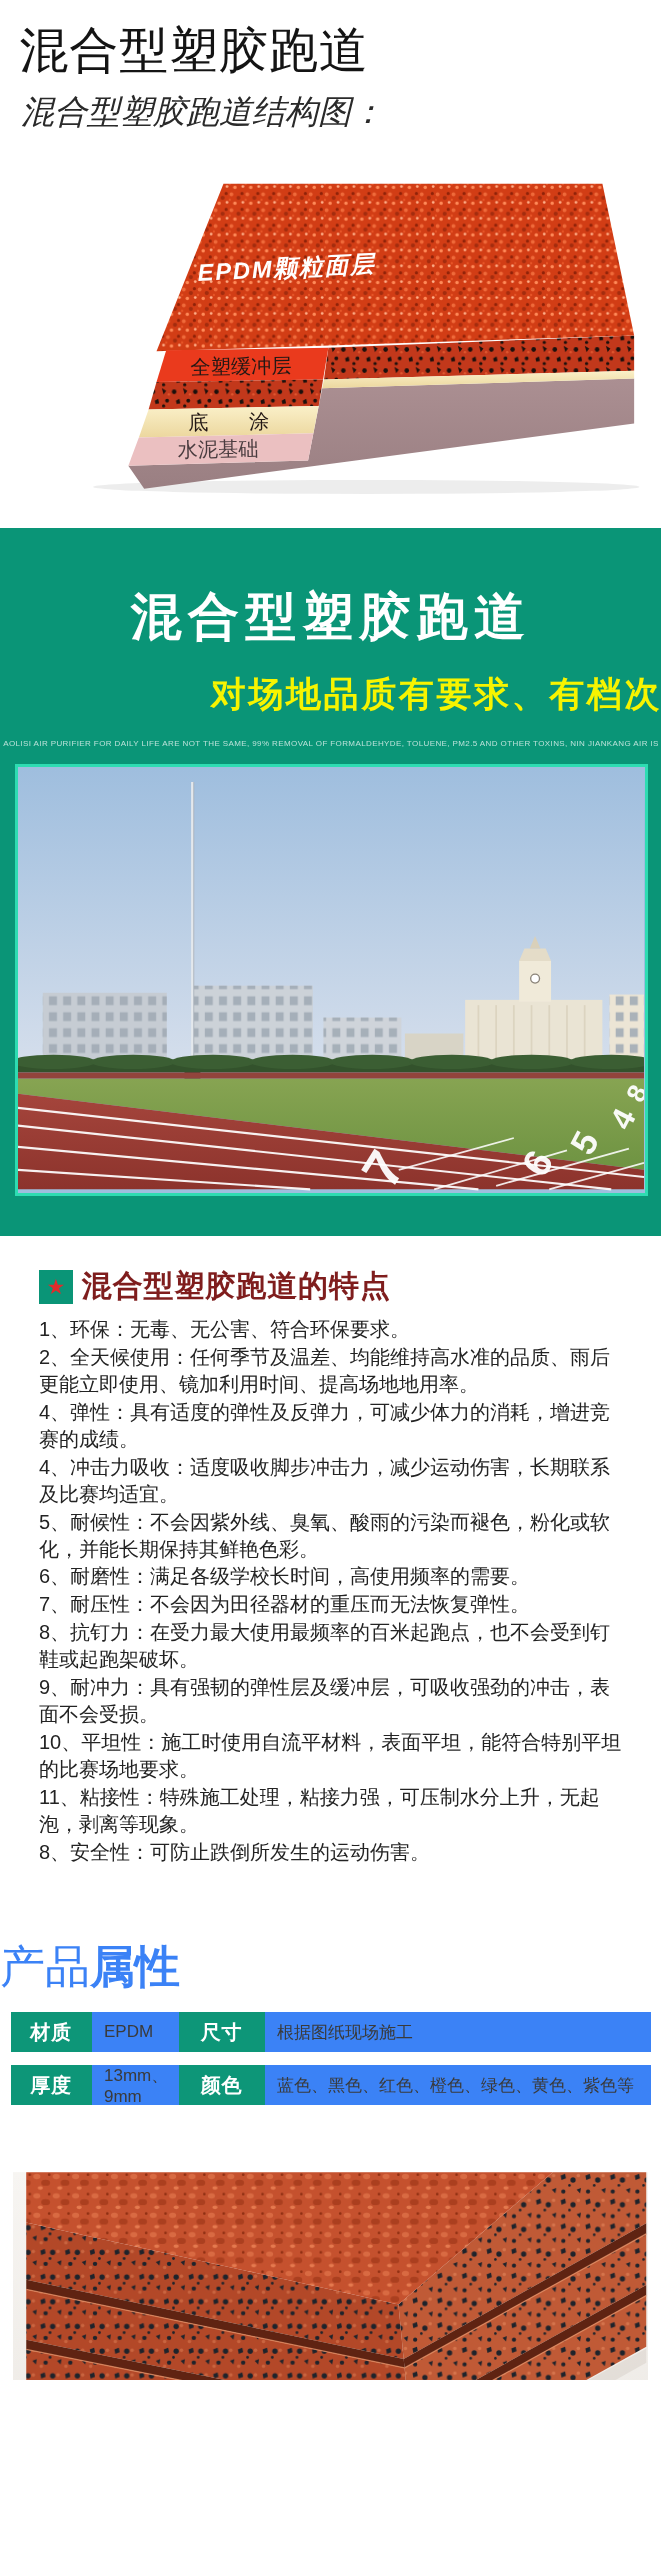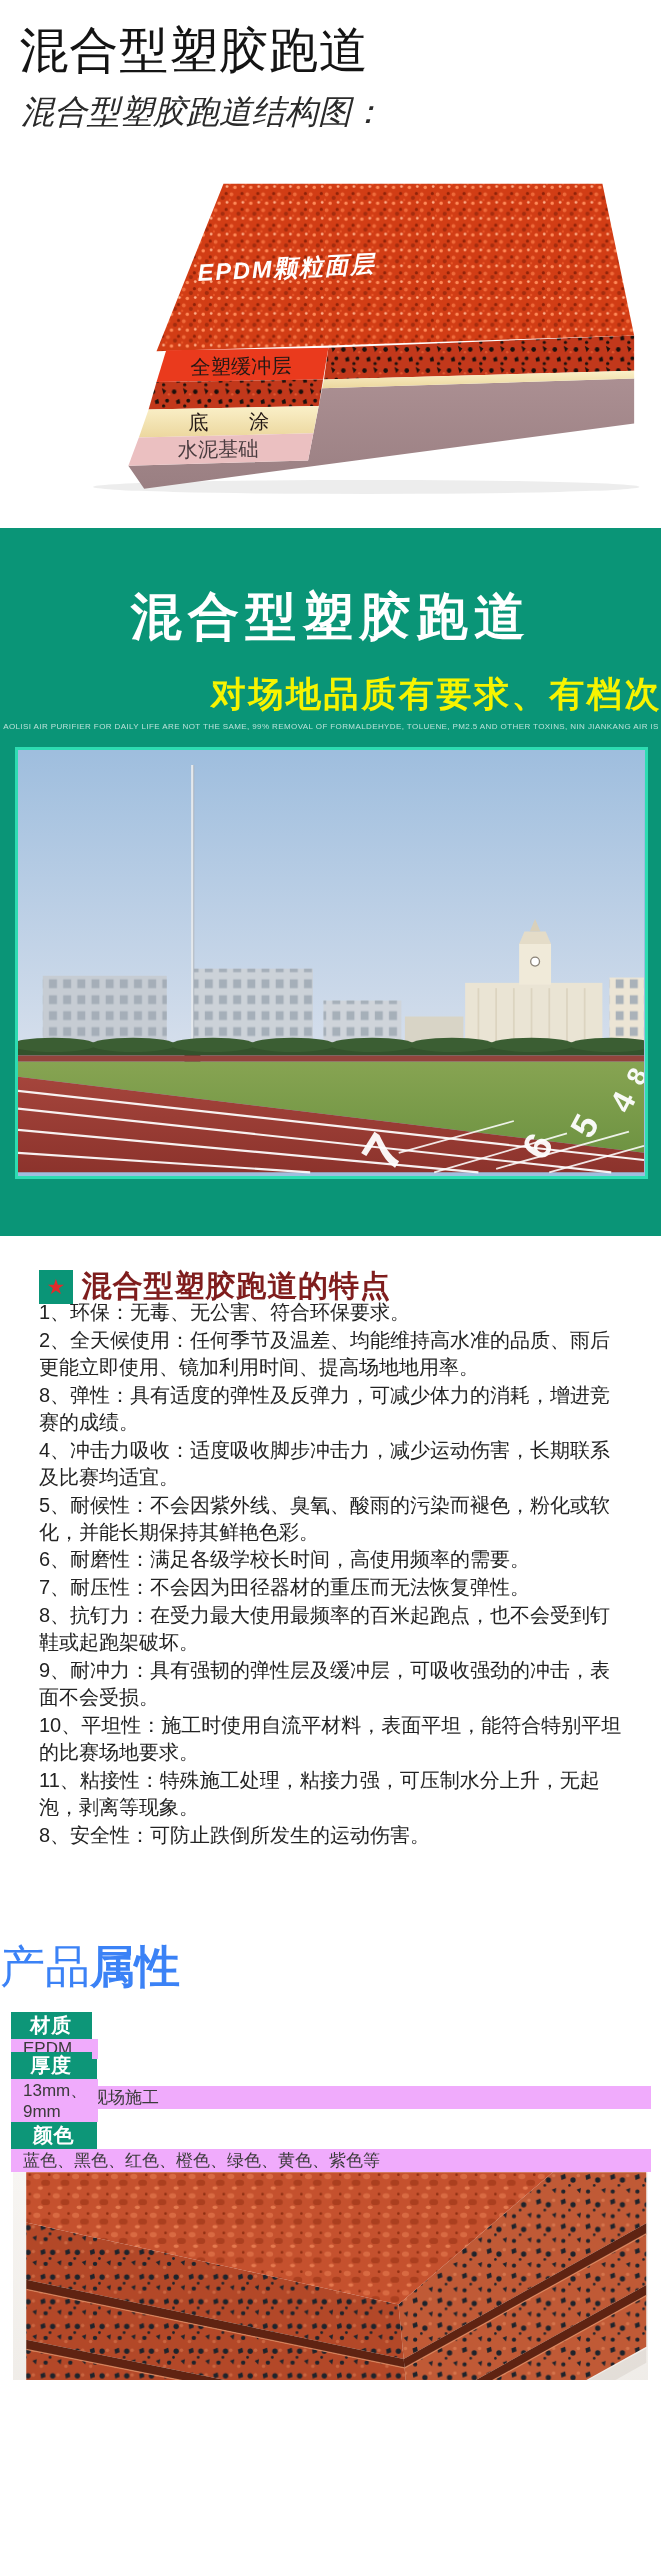--- a/index.html
+++ b/index.html
@@ -7,42 +7,42 @@
     font-family:"Liberation Sans","DejaVu Sans",sans-serif;padding-left:19px;}
   
   .hd-title{position:absolute;top:17.6px;left:19.4px;font-size:49px;color:#141414;letter-spacing:0.9px;}
   .hd-sub{position:absolute;top:90px;left:21px;font-size:33px;color:#2a2a2a;font-style:italic;}
   
   .diagram{position:absolute;top:175px;left:22px;width:618px;height:319px;}
   
   .banner{position:absolute;top:528px;left:0;width:662px;height:708px;background:#0a9577;}
   .banner-title{padding-top:55px;text-align:center;font-size:51px;font-weight:bold;color:#ffffff;letter-spacing:6.2px;}
   .banner-sub{margin-top:19.4px;text-align:right;font-size:35px;color:#f7f400;letter-spacing:2.6px;font-weight:bold;}
-  .banner-caption{margin-top:3px;text-align:center;font-size:8px;line-height:12.4px;color:rgba(255,255,255,.72);letter-spacing:0.4px;}
+  .banner-caption{margin-top:20px;text-align:center;font-size:8px;line-height:12.4px;color:rgba(255,255,255,.72);letter-spacing:0.4px;}
   .banner-photo{margin:13.2px auto 0;width:633px;height:432px;box-sizing:border-box;border:3.5px solid #2edcb2;background:#9fbede;}
   .banner-photo svg{display:block;}
   
   .features{position:absolute;top:1235px;left:0;width:662px;background:#fff;}
   .feat-heading{position:absolute;top:31px;left:39px;display:flex;align-items:center;}
   .star-box{width:34px;height:34px;background:#0a9577;display:flex;align-items:center;justify-content:center;
     color:#e02b2b;font-size:21px;line-height:34px;}
   .feat-heading-text{margin-left:8.8px;font-size:30px;font-weight:bold;color:#7f1d1d;letter-spacing:0.9px;}
-  .feat-list{position:absolute;top:64px;left:39px;width:588px;font-size:20px;line-height:27px;color:#232323;}
+  .feat-list{position:absolute;top:81px;left:39px;width:588px;font-size:20px;line-height:27px;color:#232323;}
   .feat-item{margin:0 0 0.9px 0;}
   
   .attrs-heading{position:absolute;top:1937px;left:0;width:662px;text-align:left;font-size:45px;color:#3b82f6;}
   .attrs-heading .light{font-weight:normal;}
   .attrs-heading .bold{font-weight:bold;}
   .attr-table{position:absolute;top:2012px;left:10.6px;width:640px;}
-  .attr-row{display:flex;height:40px;margin-bottom:0;flex-direction:column;}
+  .attr-row{display:flex;height:40px;margin-bottom:13px;}
   .attr-lab{width:81px;background:#0d9678;color:#fff;font-size:20px;font-weight:bold;
     display:flex;align-items:center;justify-content:center;letter-spacing:0.9px;flex:none;}
   .attr-lab.lab2{width:86px;}
   .attr-lab.lab2.small-lab{font-size:17.6px;letter-spacing:0;}
-  .attr-val{background:#f0abfc;color:#3a3a3a;font-size:17px;display:flex;align-items:center;
+  .attr-val{background:#3b82f6;color:#3a3a3a;font-size:17px;display:flex;align-items:center;
     padding-left:12.4px;box-sizing:border-box;flex:none;}
   .attr-val.v1{width:87px;}
   .attr-val.v2{flex:1;}
   .attr-val.v2.small-val{font-size:13.7px;}
   
   .bottom-photo{position:absolute;top:2172px;left:13.2px;width:635px;height:346px;}
 </style>
 </head>
 <body>
 
@@ -196,21 +196,21 @@
   </div>
 
   <div class="features">
     <div class="feat-heading">
       <span class="star-box">★</span>
       <span class="feat-heading-text">混合型塑胶跑道的特点</span>
     </div>
     <div class="feat-list">
       <div class="feat-item">1、环保：无毒、无公害、符合环保要求。</div>
       <div class="feat-item">2、全天候使用：任何季节及温差、均能维持高水准的品质、雨后更能立即使用、镜加利用时间、提高场地地用率。</div>
-      <div class="feat-item">8、弹性：具有适度的弹性及反弹力，可减少体力的消耗，增进竞赛的成绩。</div>
+      <div class="feat-item">4、弹性：具有适度的弹性及反弹力，可减少体力的消耗，增进竞赛的成绩。</div>
       <div class="feat-item">4、冲击力吸收：适度吸收脚步冲击力，减少运动伤害，长期联系及比赛均适宜。</div>
       <div class="feat-item">5、耐候性：不会因紫外线、臭氧、酸雨的污染而褪色，粉化或软化，并能长期保持其鲜艳色彩。</div>
       <div class="feat-item">6、耐磨性：满足各级学校长时间，高使用频率的需要。</div>
       <div class="feat-item">7、耐压性：不会因为田径器材的重压而无法恢复弹性。</div>
       <div class="feat-item">8、抗钉力：在受力最大使用最频率的百米起跑点，也不会受到钉鞋或起跑架破坏。</div>
       <div class="feat-item">9、耐冲力：具有强韧的弹性层及缓冲层，可吸收强劲的冲击，表面不会受损。</div>
       <div class="feat-item">10、平坦性：施工时使用自流平材料，表面平坦，能符合特别平坦的比赛场地要求。</div>
       <div class="feat-item">11、粘接性：特殊施工处理，粘接力强，可压制水分上升，无起泡，剥离等现象。</div>
       <div class="feat-item">8、安全性：可防止跌倒所发生的运动伤害。</div>
     </div>

